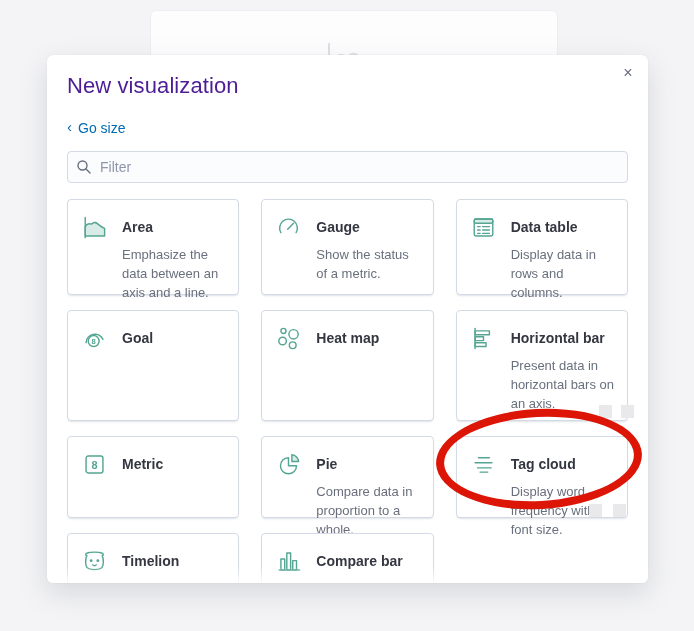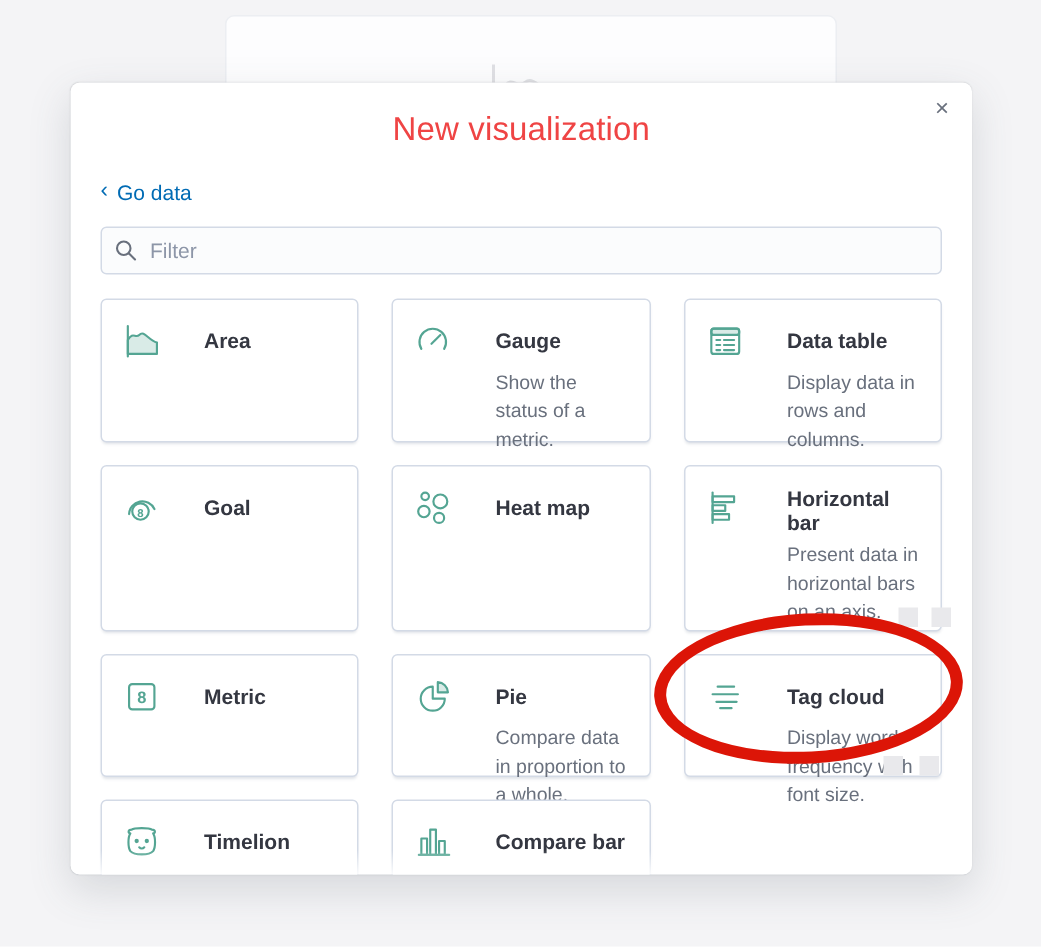--- a/index.html
+++ b/index.html
@@ -59,23 +59,22 @@
     font-size: 16px;
     line-height: 24px;
     text-align: center;
     cursor: pointer;
     font-family: "Liberation Sans", sans-serif;
   }
 
   .modal-title {
     font-size: 22px;
     font-weight: 400;
-    color: #ef4444;
+    color: #4c1d95;
     letter-spacing: .1px;
-    text-align: center;
   }
 
   .back-link {
     display: inline-flex;
     align-items: center;
     gap: 6px;
     margin-top: 20px;
     color: #006bb4;
     font-size: 14px;
     font-weight: 500;
@@ -117,21 +116,21 @@
   }
 
   .vis-card {
     background: #fff;
     border: 1px solid #d3dae6;
     border-radius: 4px;
     box-shadow: 0 2px 2px -1px rgba(152,162,179,.3);
     padding: 13px 12px 10px 13px;
     display: grid;
     grid-template-columns: 27px 1fr;
-    column-gap: 28px;
+    column-gap: 14px;
     align-content: start;
     cursor: pointer;
   }
   .vis-card .icon { grid-column: 1; grid-row: 1; padding-top: 1px; }
   .vis-card .title {
     grid-column: 2; grid-row: 1;
     font-size: 14px;
     font-weight: 700;
     color: #343741;
     align-self: center;
@@ -185,41 +184,42 @@
   </svg>
 </div>
 
 <div class="modal">
   <button class="close-btn">×</button>
 
   <h1 class="modal-title">New visualization</h1>
 
   <a class="back-link">
     <span class="chevron">‹</span>
-    <span>Go data</span>
+    <span>Go size</span>
   </a>
 
   <div class="filter-wrap">
     <svg class="search-icon" width="16" height="16" viewBox="0 0 16 16">
       <circle cx="6.5" cy="6.5" r="4.5" fill="none" stroke="#69707d" stroke-width="1.4"></circle>
       <path d="M10 10 L14 14" stroke="#69707d" stroke-width="1.4" stroke-linecap="round"></path>
     </svg>
     <input class="filter-input" type="text" placeholder="Filter" style="">
   </div>
 
   <div class="vis-grid">
 
     <div class="vis-card">
       <span class="icon">
         <svg class="vicon" width="27" height="27" viewBox="0 0 32 32">
           <path class="st" d="M5 4 v24"></path>
           <path class="fl" d="M5 26 L5 15 C9 8 11 14 14 11 C18 7 21 15 28 17 V26 Z"></path>
         </svg>
       </span>
       <span class="title">Area</span>
+      <span class="desc">Emphasize the data between an axis and a line.</span>
     </div>
 
     <div class="vis-card">
       <span class="icon">
         <svg class="vicon" width="27" height="27" viewBox="0 0 32 32">
           <path class="st" d="M7 22 A 10.5 10.5 0 1 1 25 22"></path>
           <path class="st" d="M15 18 L22 11"></path>
         </svg>
       </span>
       <span class="title">Gauge</span>

